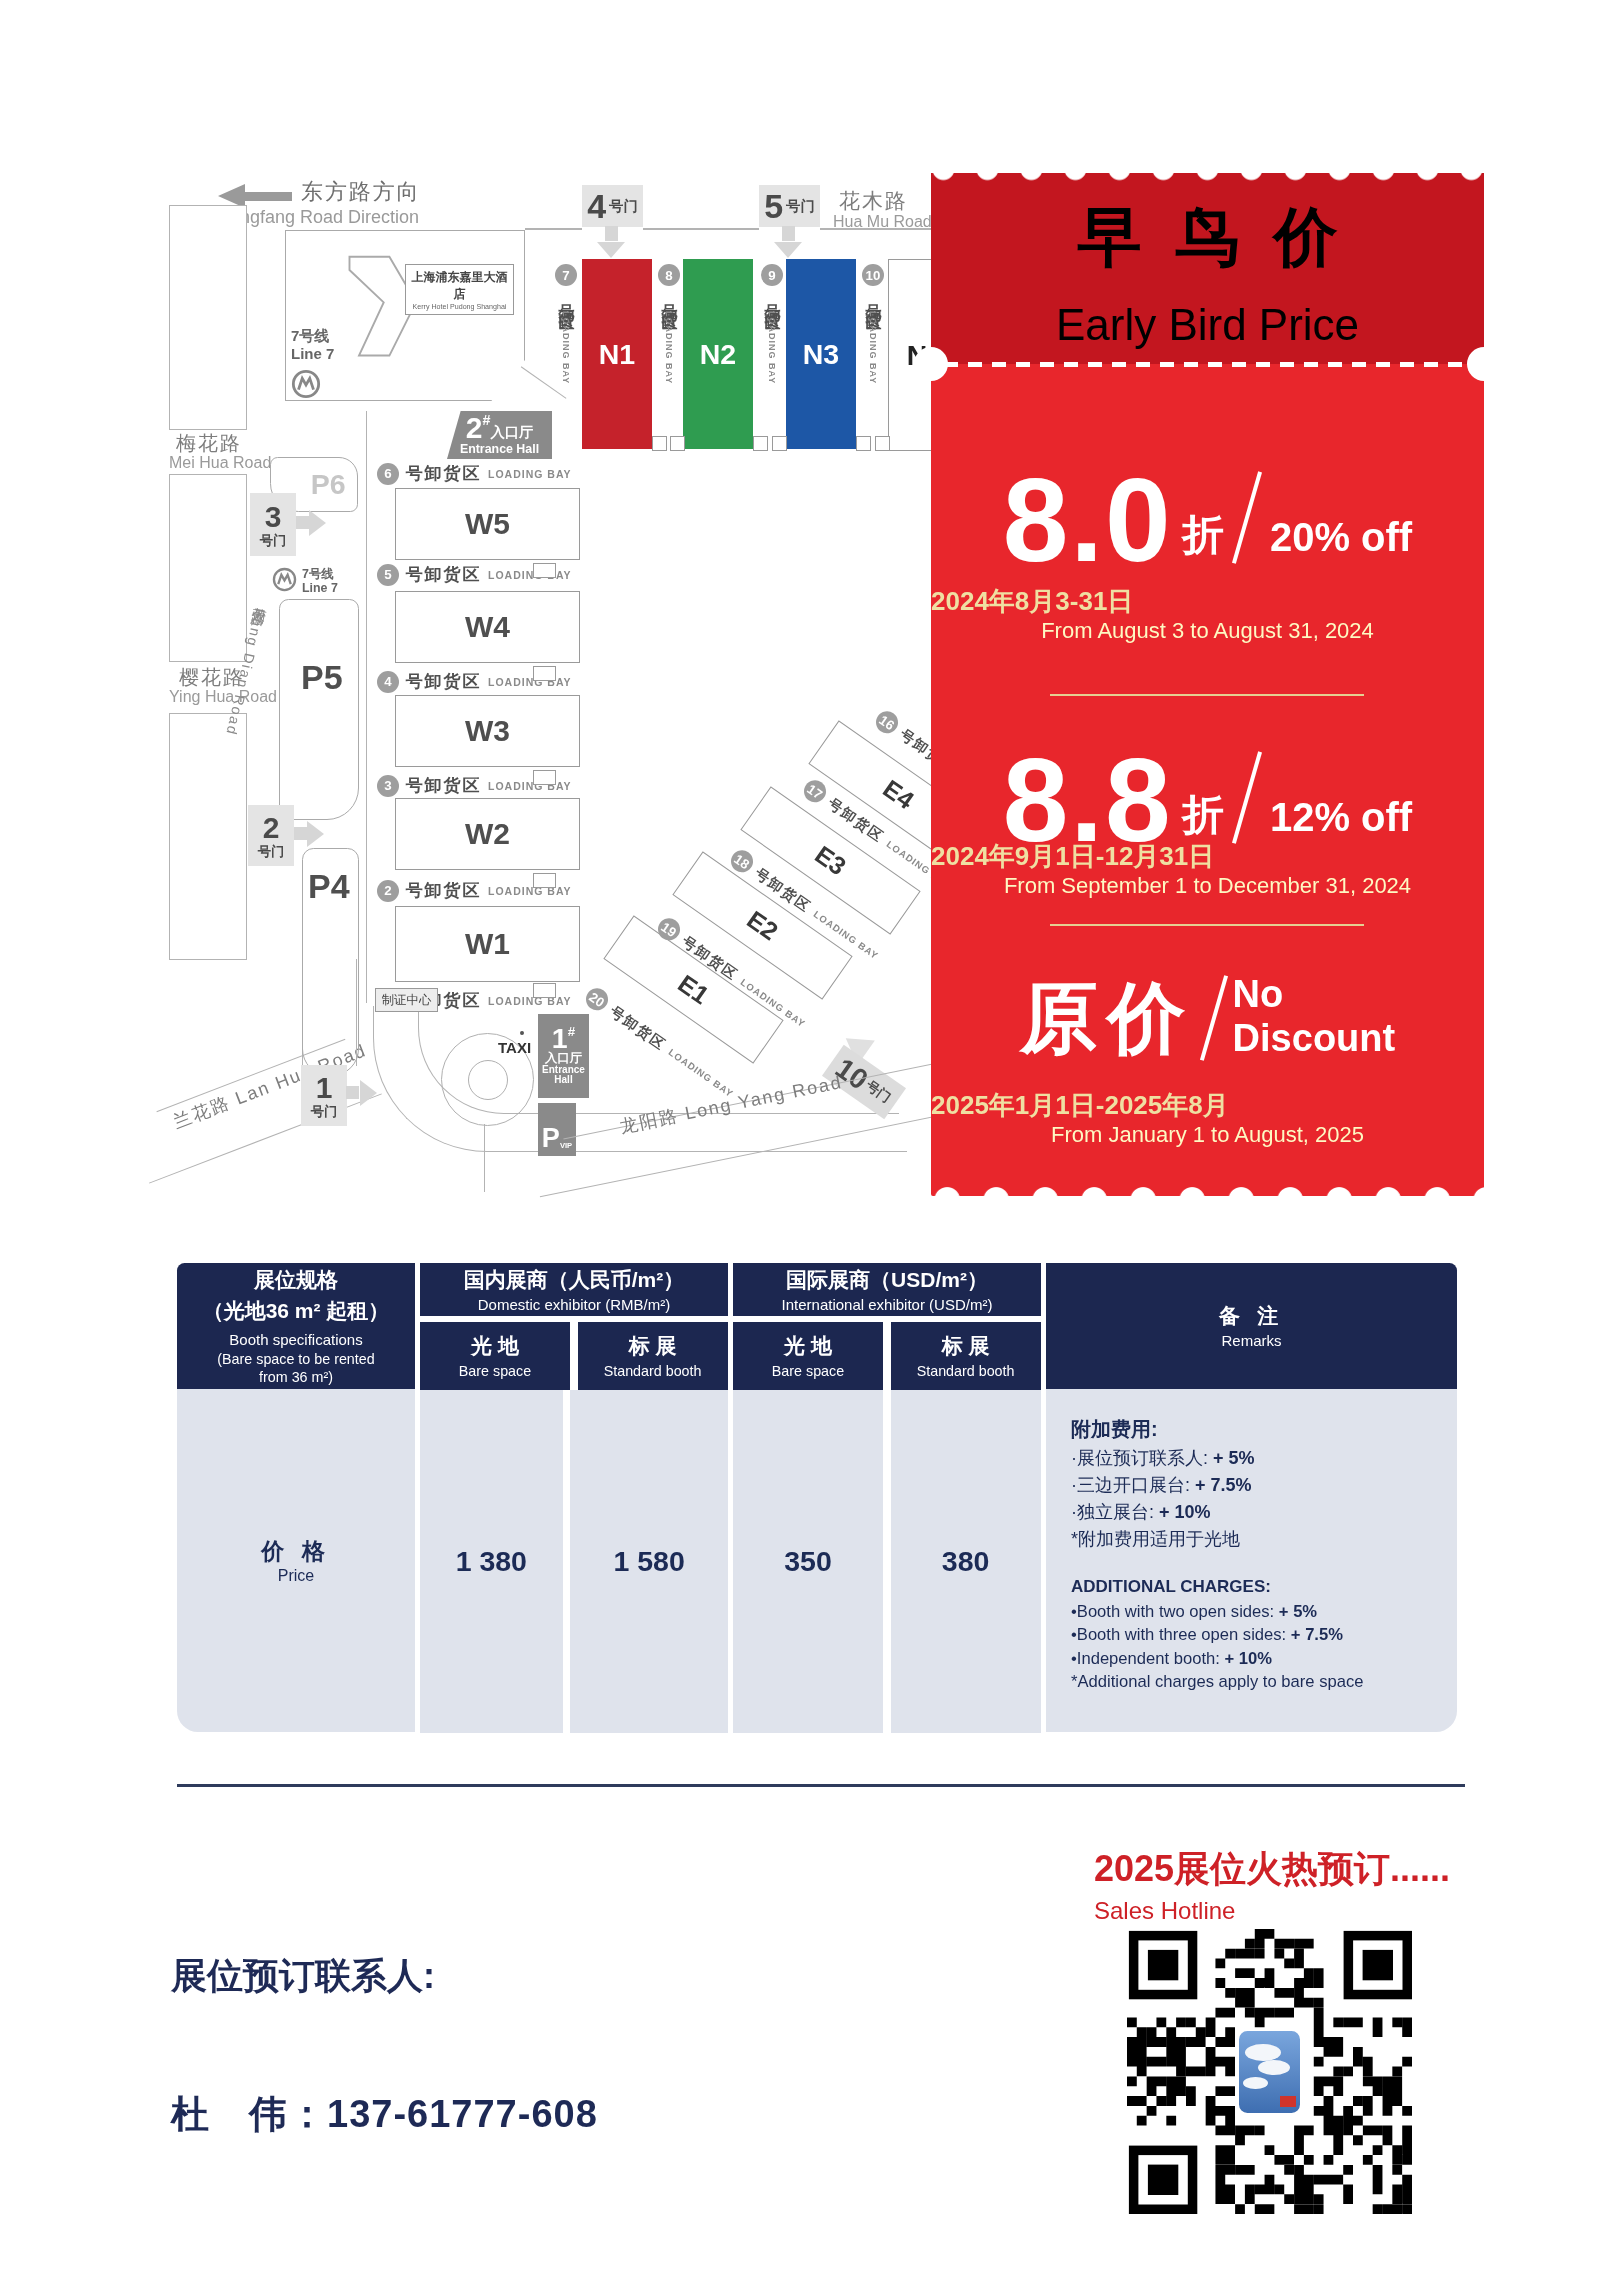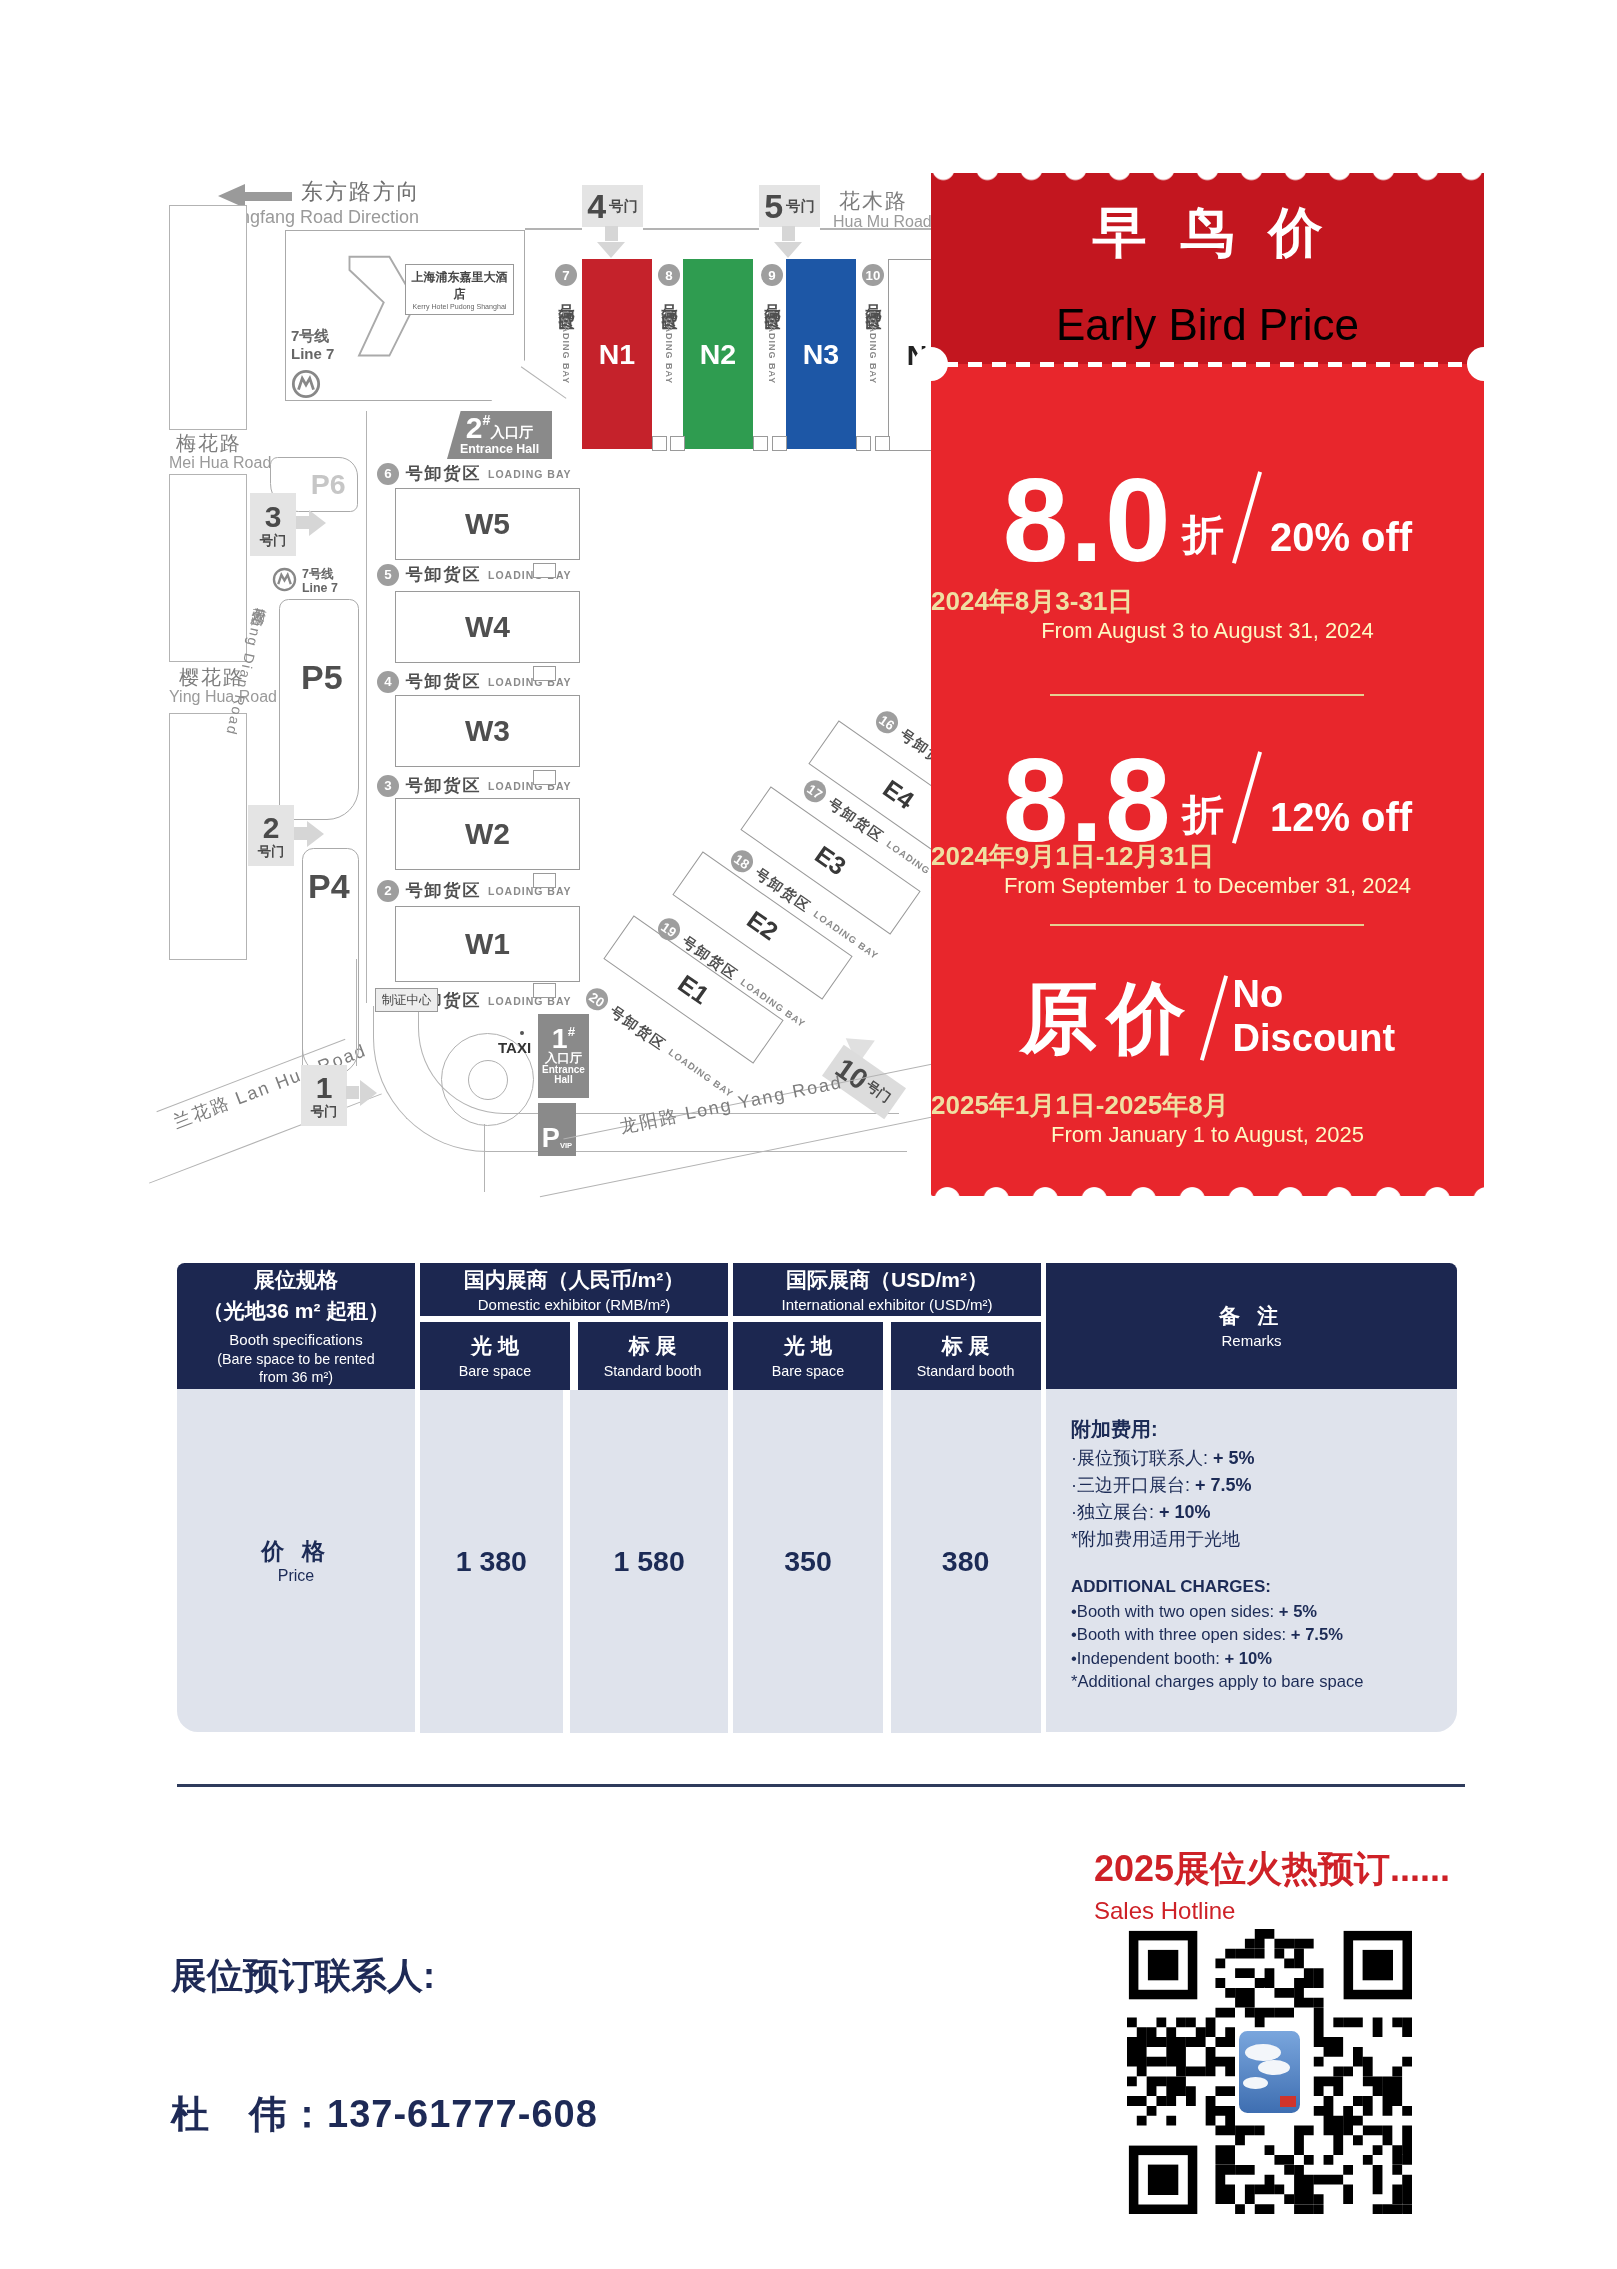--- a/index.html
+++ b/index.html
@@ -42,22 +42,22 @@
   #ticket-header{position:absolute;left:0;top:0;width:100%;height:191px;background:#c3161f;}
   .scallop-top{position:absolute;left:0;top:-1px;width:100%;height:14.3px;
     background-image:radial-gradient(circle at 10.5px 0px,#fff 10.5px,rgba(0,0,0,0) 11.4px);
     background-size:44px 14.3px;background-repeat:repeat-x;background-position:1.9px -2.9px;}
   .scallop-bot{position:absolute;left:0;bottom:-1px;width:100%;height:17px;
     background-image:radial-gradient(circle at 12.4px 17px,#fff 12.4px,rgba(0,0,0,0) 13.3px);
     background-size:49px 17px;background-repeat:repeat-x;background-position:3.8px 2.9px;}
   .tdash{position:absolute;left:13.3px;right:13.3px;top:189px;height:4.8px;
     background:repeating-linear-gradient(90deg,#fff 0 14.3px,rgba(0,0,0,0) 14.3px 24px);}
   .tnotch{position:absolute;width:34px;height:34px;border-radius:50%;background:#fff;top:174px;}
-  .t-title-cn{position:absolute;left:0;width:100%;top:32px;text-align:center;color:#ffffff;
-    font-size:54px;font-weight:700;letter-spacing:34px;text-indent:34px;line-height:1;}
+  .t-title-cn{position:absolute;left:0;width:100%;top:32px;text-align:center;color:#000000;
+    font-size:64px;font-weight:700;letter-spacing:34px;text-indent:34px;line-height:1;}
   .t-title-en{position:absolute;left:0;width:100%;top:127px;text-align:center;color:#000000;font-size:44px;}
   .tier{position:absolute;left:0;width:100%;display:flex;align-items:flex-end;justify-content:center;color:#fff;}
   .tbig{font-size:118px;font-weight:800;line-height:0.82;letter-spacing:1.9px;}
   .tzhe{font-size:42px;font-weight:700;margin:0 0 5.7px 9.5px;}
   .tslash{width:3.8px;height:95px;background:#fff;transform:rotate(16deg);margin:0 21px 3.8px 21px;}
   .tpct{font-size:40px;font-weight:700;margin-bottom:9.5px;white-space:nowrap;}
   .tdate-cn{position:absolute;left:0;width:100%;text-align:left;color:#efdfa2;font-size:26px;font-weight:700;}
   .tdate-en{position:absolute;left:0;width:100%;text-align:center;color:#fef9c3;font-size:22px;}
   .tdivider{position:absolute;left:119px;width:314px;height:1.9px;background:#e5cf92;}
   .tyj{font-size:78px;font-weight:700;letter-spacing:9.5px;line-height:0.9;}

